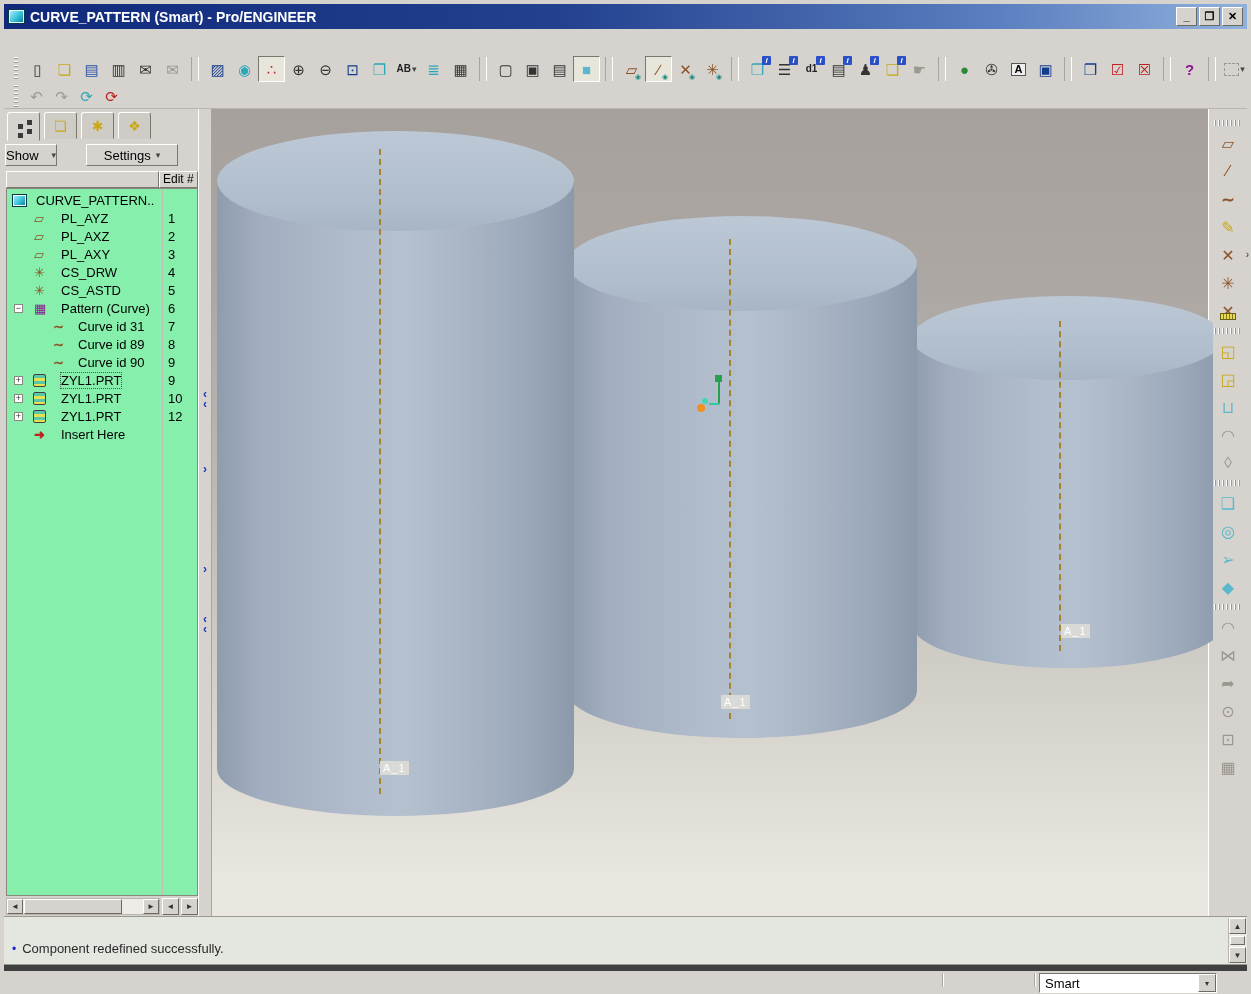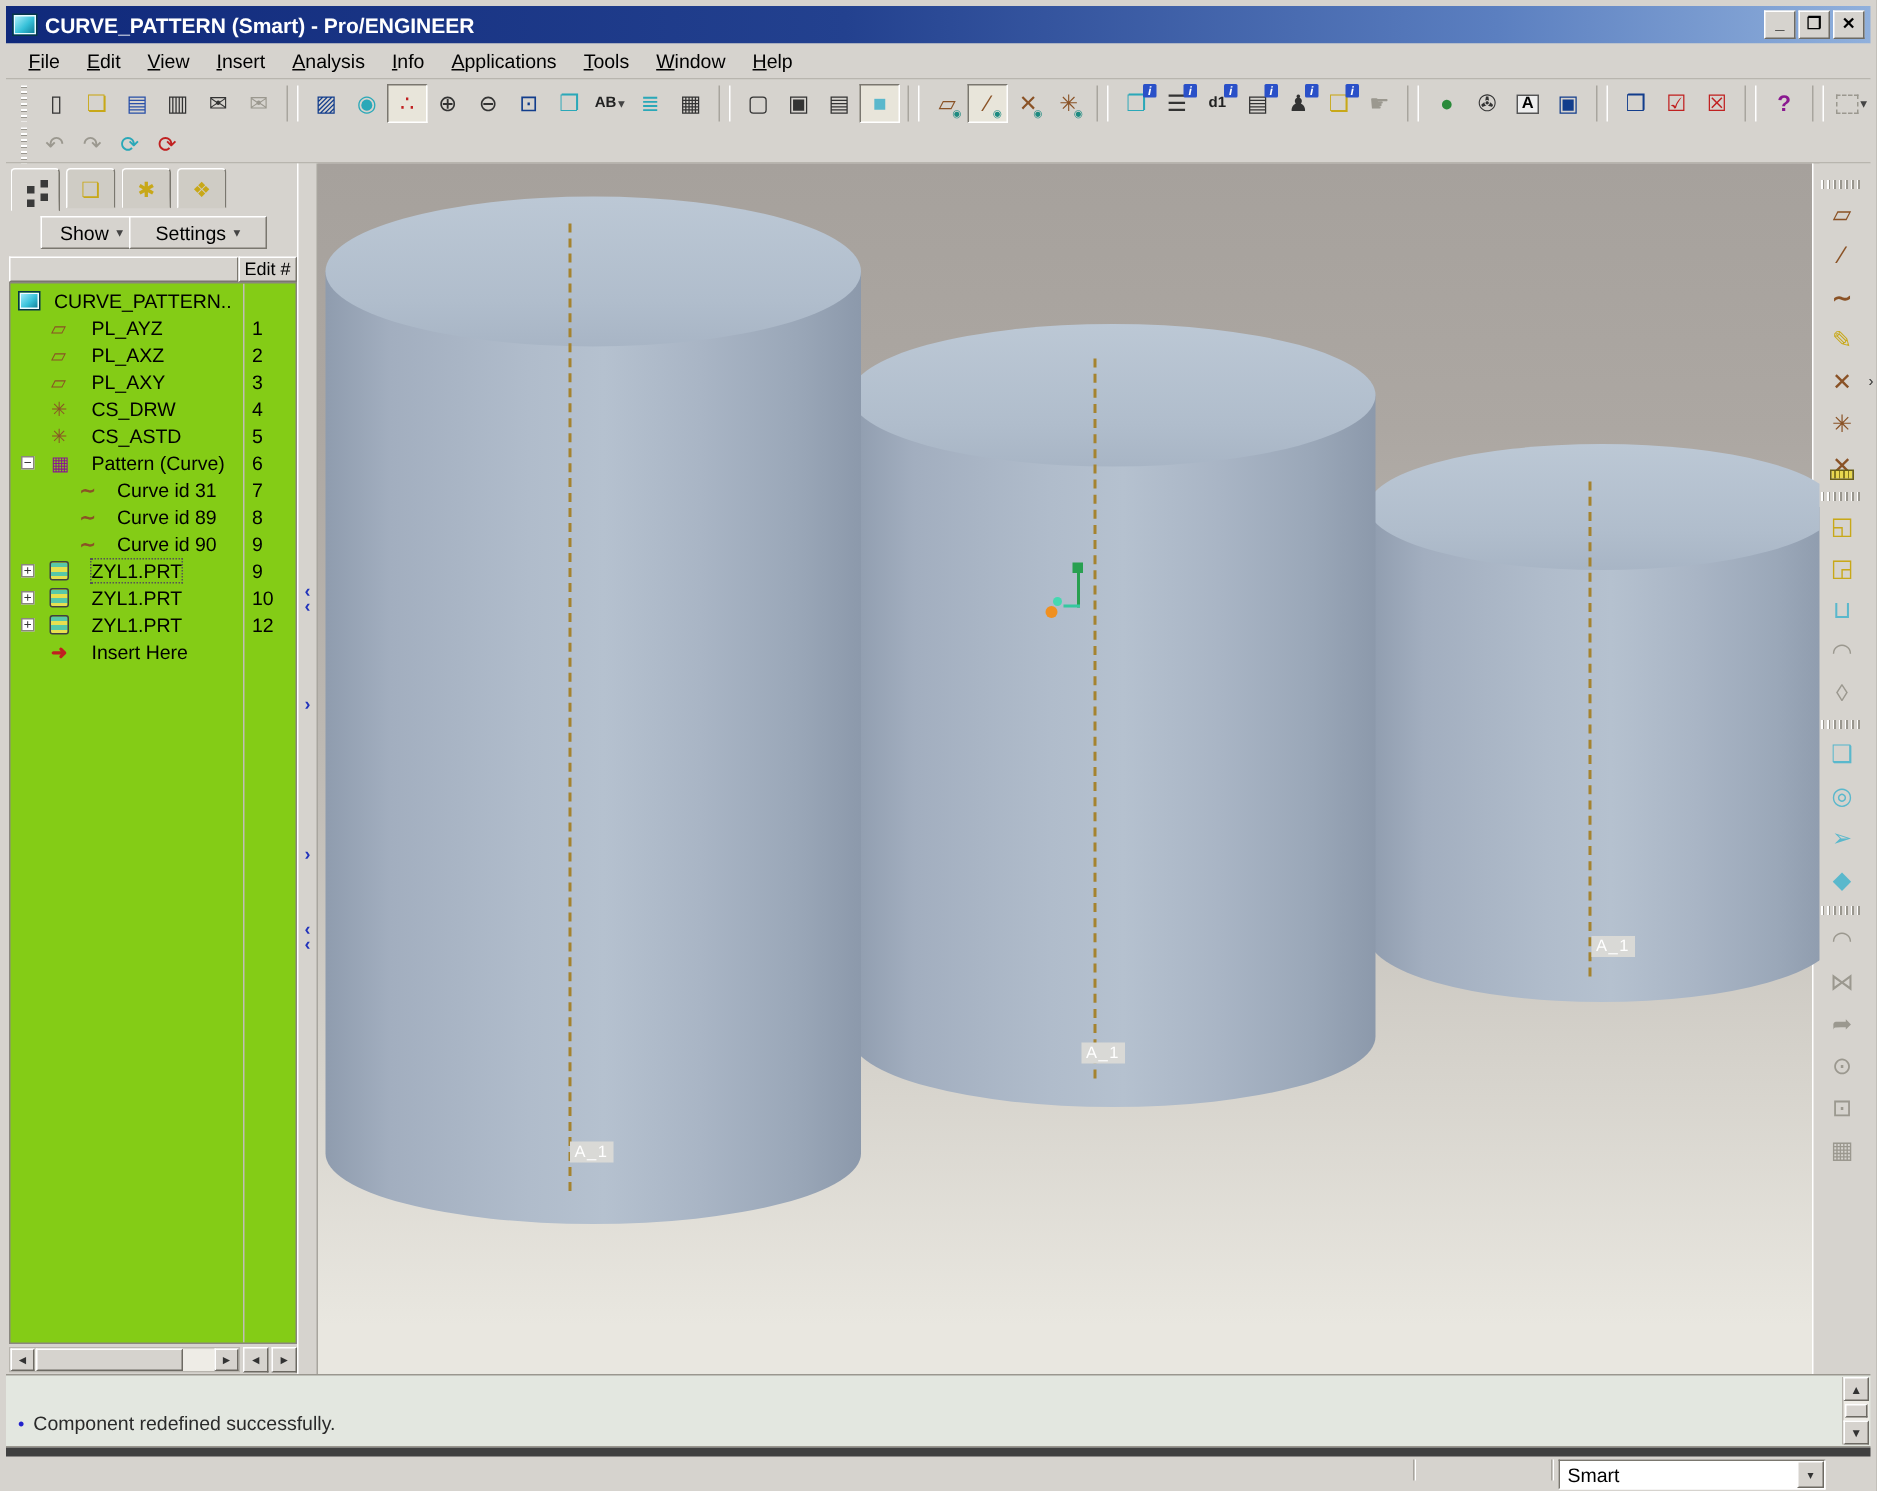--- a/index.html
+++ b/index.html
@@ -60,21 +60,21 @@
   .ltab.sel { background:#d6d3ce; height:29px; z-index:2; }
   .treeglyph { width:5px; height:5px; background:#3a3a3a;
     box-shadow:0 9px 0 #3a3a3a, 9px 5px 0 #3a3a3a, 9px -4px 0 #3a3a3a; margin-left:-6px; }
   .menu-btn { position:absolute; top:35px; height:22px; background:#d6d3ce; border:1px solid;
     border-color:#fff #7a776f #7a776f #fff; font-size:13px; display:flex; align-items:center;
     justify-content:center; gap:4px; }
   .menu-btn::first-letter { text-decoration:underline; }
   #treeheader { position:absolute; left:2px; top:62px; right:0; height:17px; display:flex; }
   .hcell { background:#d6d3ce; border:1px solid; border-color:#fff #7a776f #7a776f #fff;
     font-size:12px; padding:0 3px; overflow:hidden; white-space:nowrap; }
-  #treefield { position:absolute; left:2px; top:79px; right:0; bottom:20px; background:#84cc16;
+  #treefield { position:absolute; left:2px; top:79px; right:0; bottom:20px; background:#86efac;
     border:1px solid #8a877f; overflow:hidden;text-decoration:underline; }
   .numcol { position:absolute; top:0; bottom:0; left:155px; width:1px; background:#c0bdb6; }
   .trow { position:absolute; left:0; height:18px; width:100%; font-size:13px; }
   .trow .tic { position:absolute; top:1px; font-size:13px; line-height:15px; }
   .trow .lbl { position:absolute; top:1px; white-space:nowrap; }
   .trow .num { position:absolute; left:161px; top:1px; }
   .exp { position:absolute; width:9px; height:9px; top:4px; border:1px solid #8a877f; background:#fff;
     font-size:9px; line-height:7px; text-align:center; color:#333; }
   .rooticon { position:absolute; left:5px; top:2px; width:15px; height:13px;
     background:linear-gradient(135deg,#aef0ff 0%,#38c2da 55%,#0a7490 100%);
@@ -152,32 +152,20 @@
   <div id="titlebar">
     <div class="titleicon"></div>
     <span>CURVE_PATTERN (Smart) - Pro/ENGINEER</span>
     <div class="winbtns">
       <div class="winbtn">_</div>
       <div class="winbtn">❐</div>
       <div class="winbtn">✕</div>
     </div>
   </div>
 
-  <div id="menubar">
-    <span class="menu-item">File</span>
-    <span class="menu-item">Edit</span>
-    <span class="menu-item">View</span>
-    <span class="menu-item">Insert</span>
-    <span class="menu-item">Analysis</span>
-    <span class="menu-item">Info</span>
-    <span class="menu-item">Applications</span>
-    <span class="menu-item">Tools</span>
-    <span class="menu-item">Window</span>
-    <span class="menu-item">Help</span>
-  </div>
 
   <div id="toolbar1">
     <div class="grip"></div>
     <div class="tbtn c-dark">▯</div>
     <div class="tbtn c-yellow">❏</div>
     <div class="tbtn c-blue">▤</div>
     <div class="tbtn c-dark">▥</div>
     <div class="tbtn c-dark">✉</div>
     <div class="tbtn c-gray">✉</div>
     <div class="sep"></div>
@@ -282,21 +270,21 @@
     <div class="ltab c-yellow" style="left:40px;">
       <span>❏</span>
     </div>
     <div class="ltab c-yellow" style="left:77px;">
       <span>✱</span>
     </div>
     <div class="ltab c-yellow" style="left:114px;">
       <span>❖</span>
     </div>
 
-    <div class="menu-btn" style="left:23px; width:68px;">
+    <div class="menu-btn" style="left:1px; width:52px;justify-content:space-between;">
       <span>Show</span>
       <span class="caret">▾</span>
     </div>
     <div class="menu-btn" style="left:82px; width:92px;">
       <span>Settings</span>
       <span class="caret">▾</span>
     </div>
 
     <div id="treeheader">
       <div class="hcell" style="width:153px;"></div>

